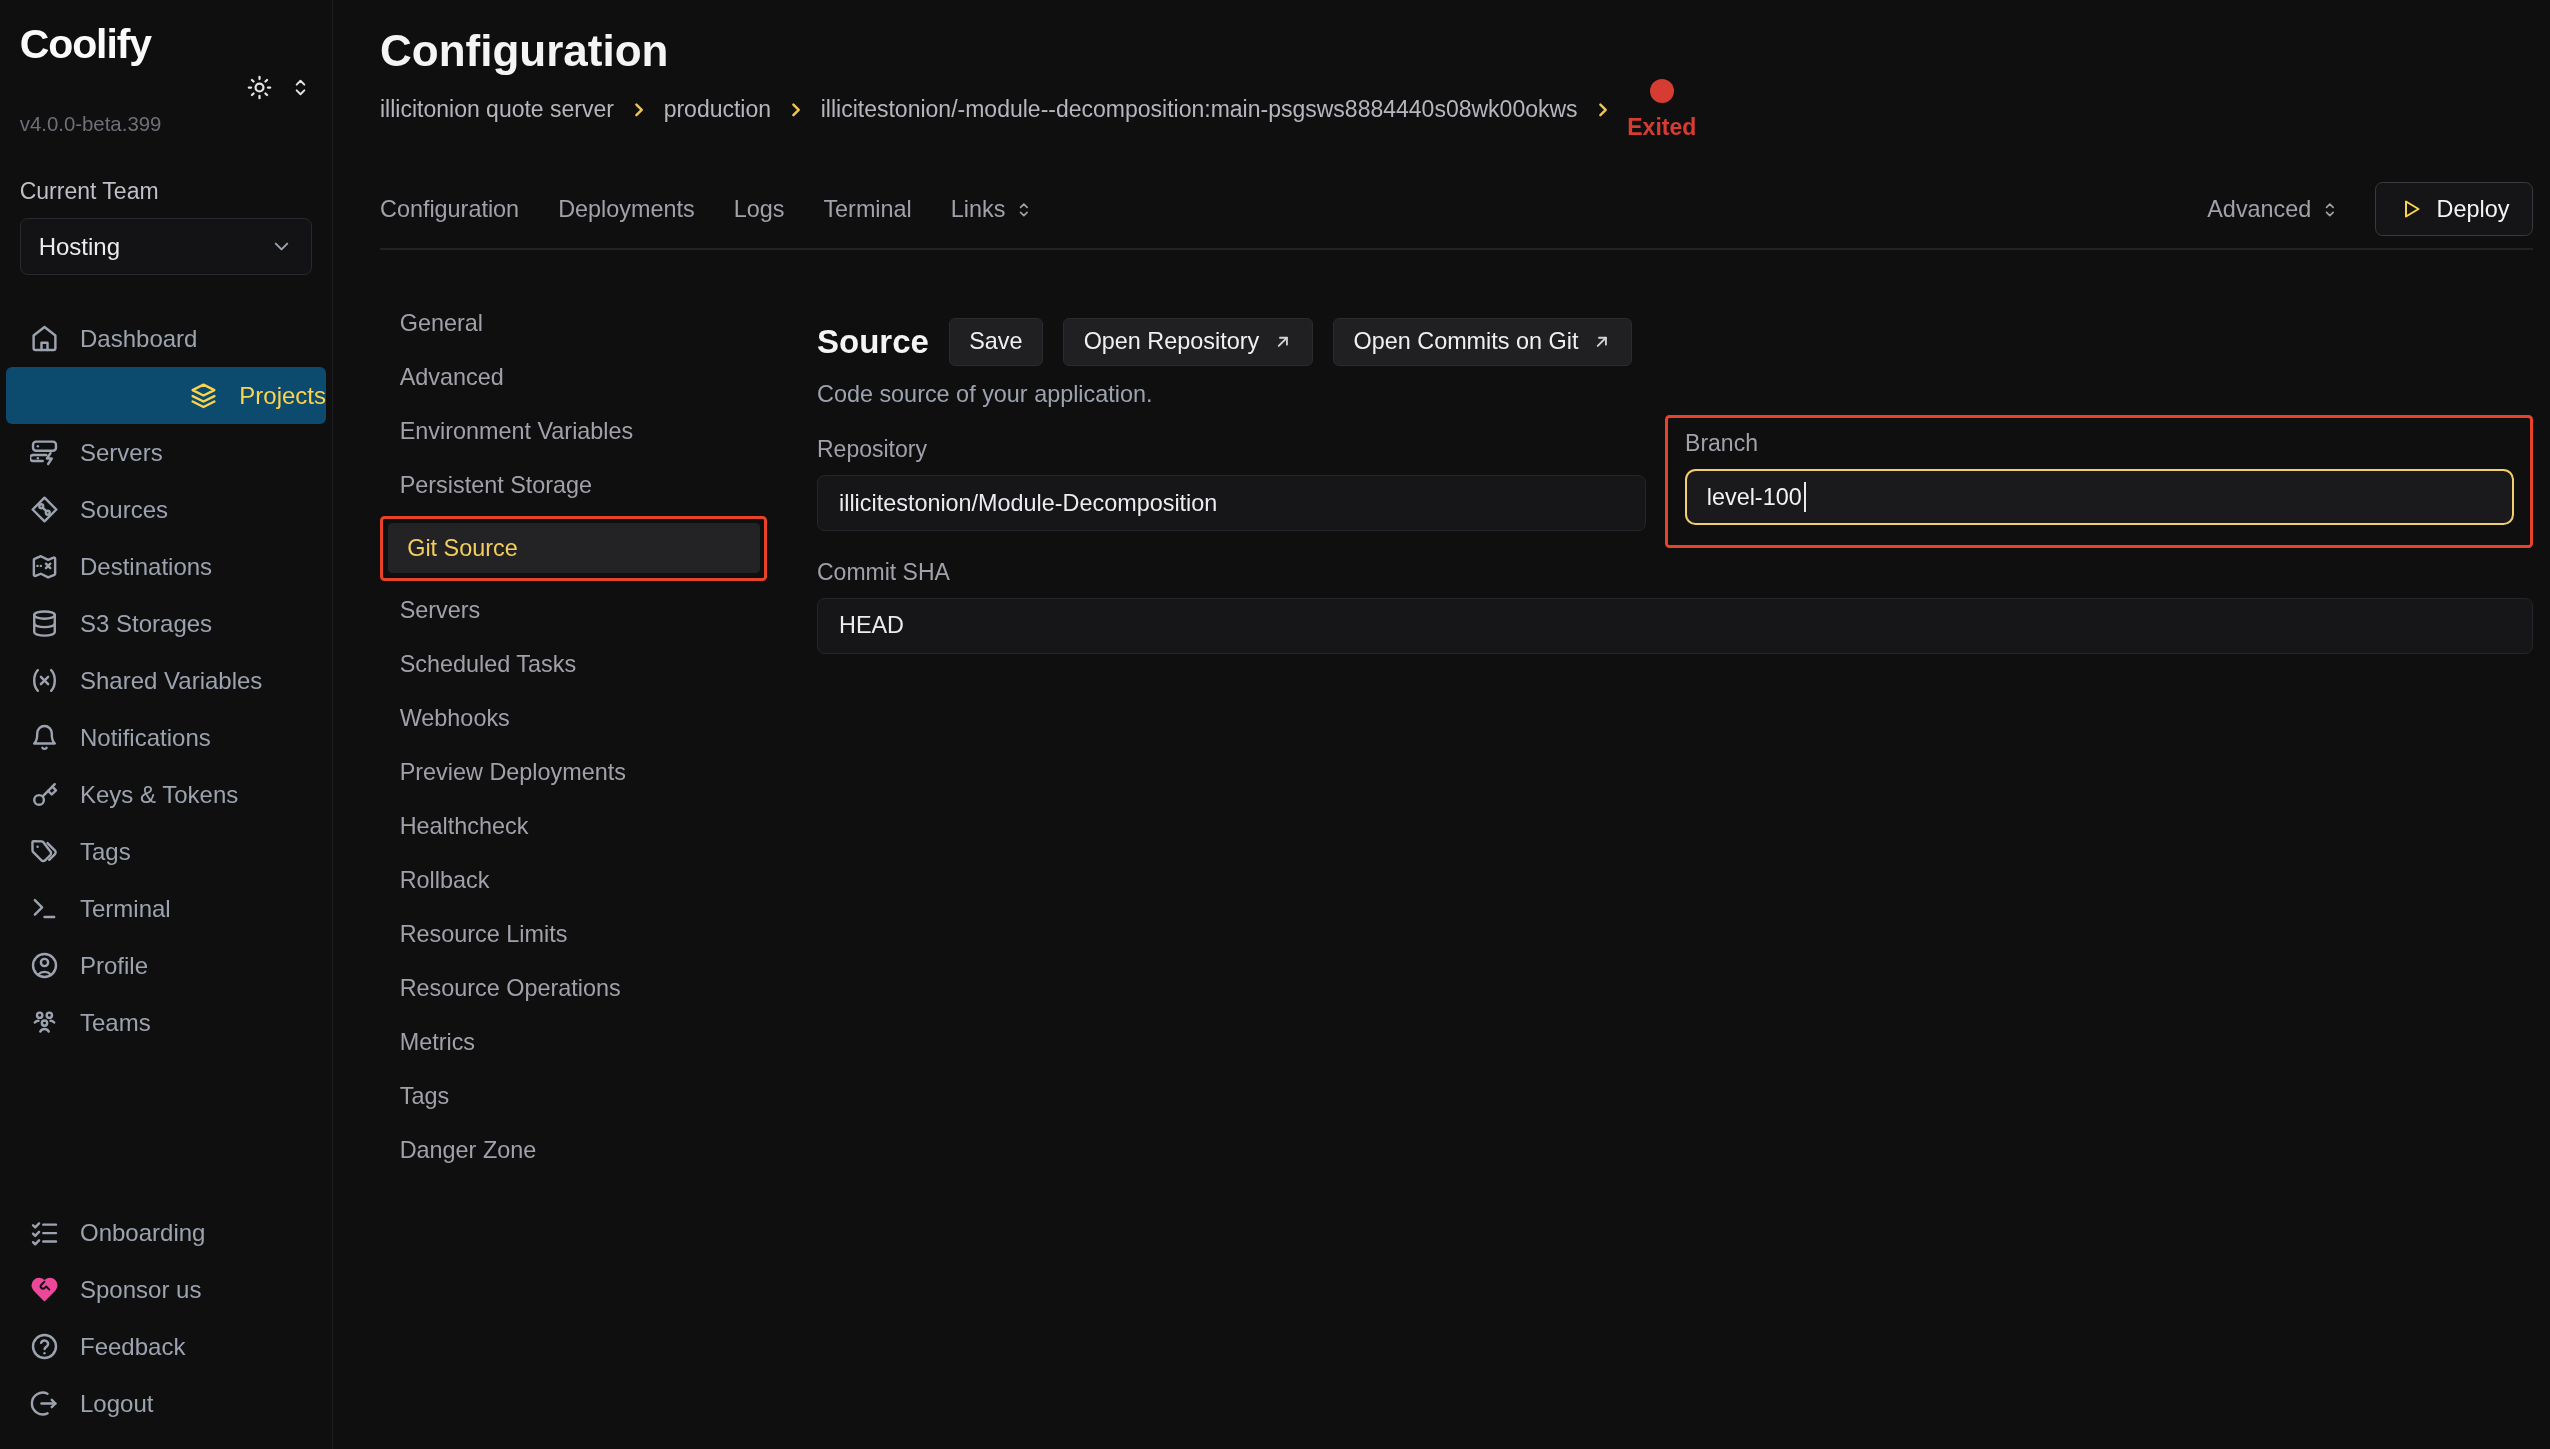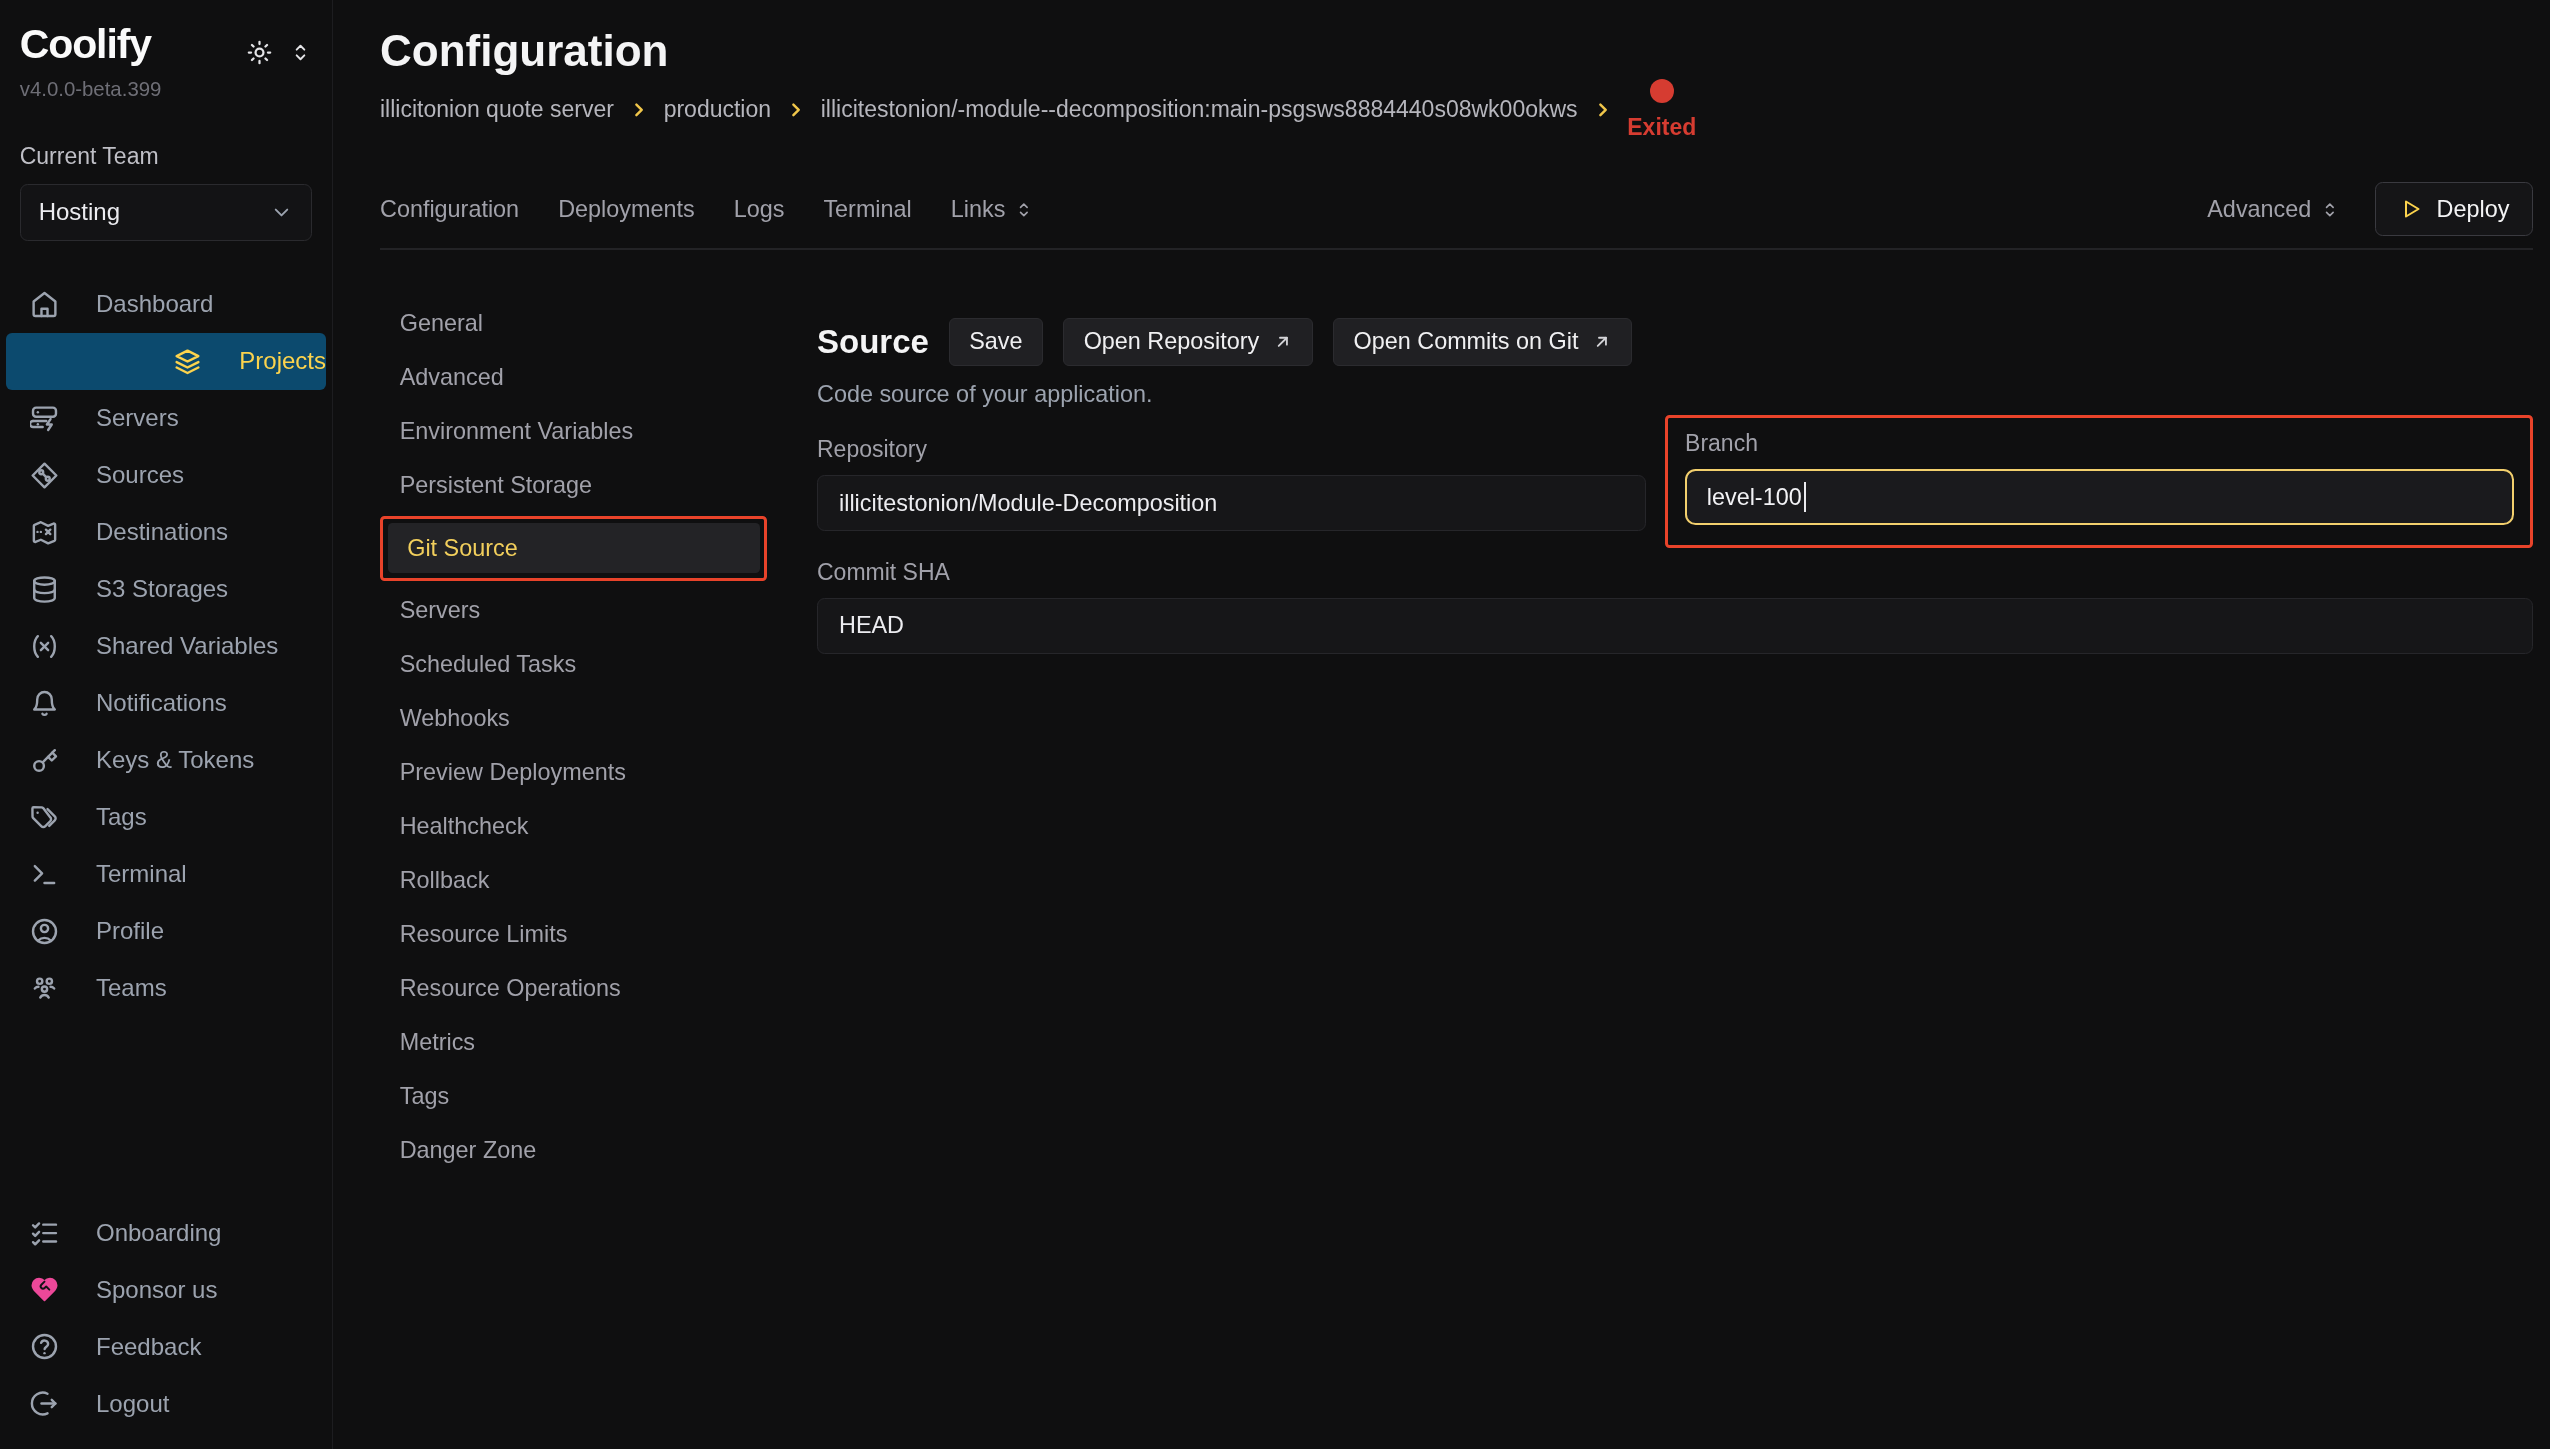--- a/index.html
+++ b/index.html
@@ -7,30 +7,30 @@
   body {
     width:2550px; height:1449px; overflow:hidden;
     font-family:"Liberation Sans","DejaVu Sans",sans-serif;
     color:#e4e4e7;
   }
   svg { display:block; }
   .app { display:flex; width:2550px; height:1449px; }
 
   
   .sidebar { width:333px; flex:none; border-right:1.5px solid #1d1d20; display:flex; flex-direction:column; padding:23px 0 16.6px; }
-  .logo-row { display:flex; align-items:flex-end; padding:0 19.7px; }
+  .logo-row { display:flex; align-items:flex-start; padding:0 19.7px;flex-direction:column; }
   .logo { font-size:41px; font-weight:700; color:#fafafa; letter-spacing:-1.1px; line-height:1.05; }
   .header-icons { margin-left:auto; display:flex; align-items:center; gap:16.6px; color:#e4e4e7; padding-top:7.6px; }
   .version { margin-top:12px; font-size:20.4px; color:#6e6e76; padding:0 19.7px; }
   .team-label { margin-top:42px; font-size:23px; color:#bfbfc6; padding:0 19.7px; }
   .team-select { margin:13.6px 19.7px 0; height:57px; border:1.5px solid #2a2a2e; border-radius:7.6px; display:flex; align-items:center; padding:0 18px; font-size:24px; color:#ececf0; background:#131315; cursor:pointer; }
   .team-select svg { margin-left:auto; color:#9ca3af; }
 
   .nav { margin-top:35px; display:flex; flex-direction:column; }
-  .nav-item { height:57px; display:flex; align-items:center; gap:37px; padding-left:24px; font-size:24px; color:#9ca3af; margin:0 6px; border-radius:6px; cursor:pointer; }
+  .nav-item { height:57px; display:flex; align-items:center; gap:21px; padding-left:24px; font-size:24px; color:#9ca3af; margin:0 6px; border-radius:6px; cursor:pointer; }
   .nav-item svg { width:29px; height:29px; flex:none; }
   .nav-item.active { background:#0c4a6e; color:#fcd34d;justify-content:flex-end; }
   .nav-footer { margin-top:auto; }
   .icon-pink { color:#ec4899 !important; }
 
   
   .main { flex:1; min-width:0; display:flex; flex-direction:column; padding:27px 16.6px 0 47px; }
   .page-title { font-size:44px; font-weight:700; color:#f4f4f5; line-height:1.1; }
   .breadcrumb { margin-top:21px; display:flex; align-items:center; gap:15px; font-size:23px; color:#b6b6bd; height:27px;text-align:right; }
   .crumb-sep { color:#f0c64a; display:flex; }

